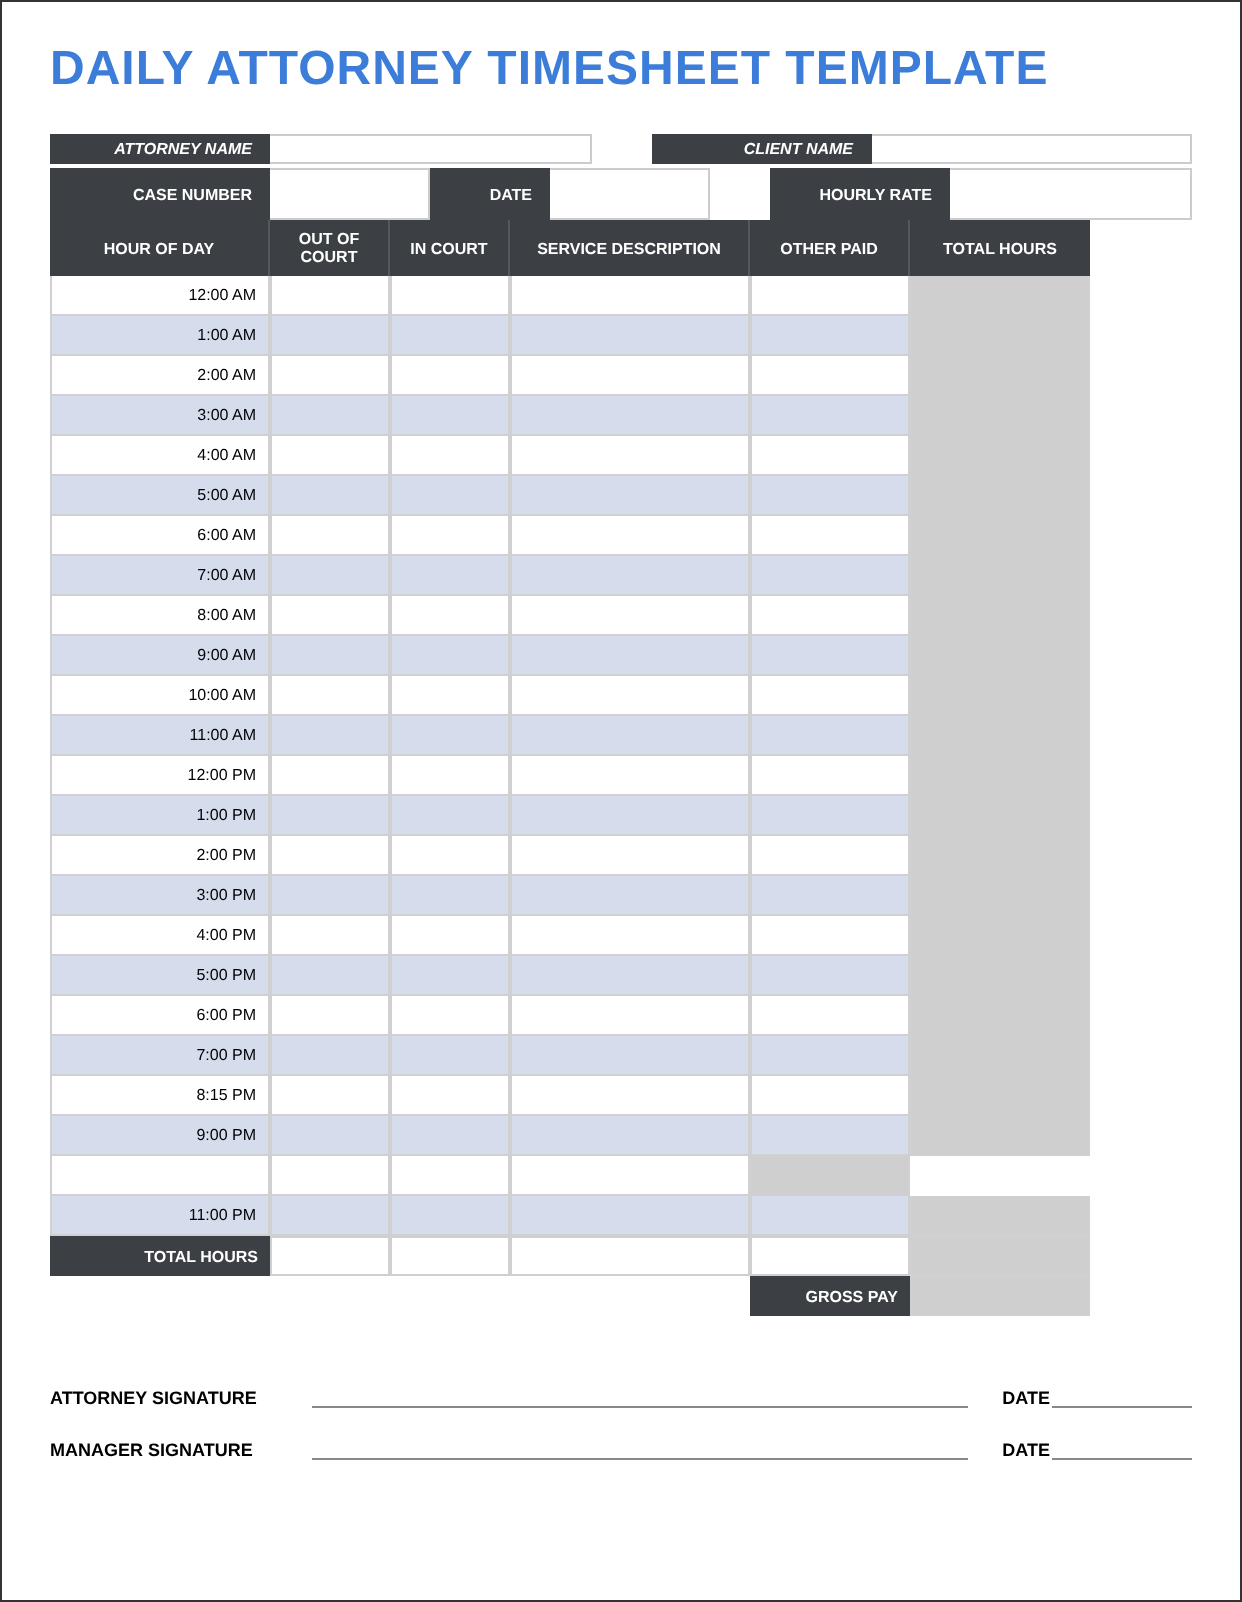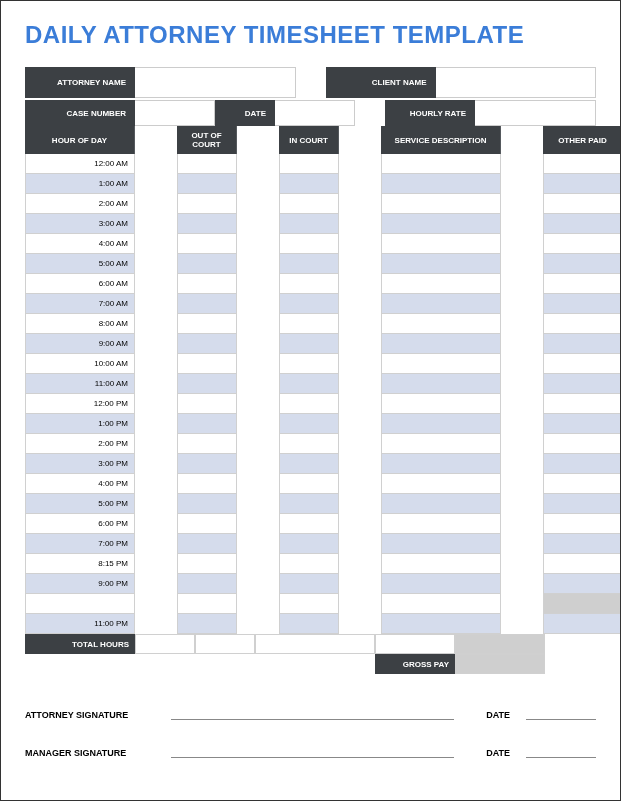--- a/index.html
+++ b/index.html
@@ -16,22 +16,23 @@
   .title {
     font-size: 24px;
     font-weight: 700;
     color: #3b7dd8;
     letter-spacing: 0.5px;
     margin-bottom: 18px;
   }
   .info-row1 {
     display: grid;
     grid-template-columns: 110px 1fr 30px 110px 1fr;
-    height: 31px;
+    height: 15px;
     margin-bottom: 2px;
+    font-style: italic;
   }
   .info-row2 {
     display: grid;
     grid-template-columns: 110px 80px 60px 80px 30px 90px 1fr;
     height: 26px;
   }
   .dark {
     background: #3c4044;
     color: #fff;
     font-weight: 700;
@@ -44,21 +45,20 @@
   }
   .light {
     background: #fff;
     border: 1px solid #ccc;
     border-left: none;
   }
   .gap { background: transparent; }
   .tbl {
     display: grid;
     grid-template-columns: 110px 60px 60px 120px 80px 90px;
-    gap: 42px;
   }
   .th {
     background: #3c4044;
     color: #fff;
     font-weight: 700;
     font-size: 8px;
     text-align: center;
     display: flex;
     align-items: center;
     justify-content: center;
@@ -109,24 +109,24 @@
   }
   .footer-row .ft-blank { height: 20px; background: transparent; }
   .sig-block {
     margin-top: 20px;
     font-size: 9px;
     font-weight: 700;
   }
   .sig-row {
     display: grid;
     grid-template-columns: 130px 1fr 40px 70px;
-    gap: 16px;
+    gap: 1px;
     align-items: flex-end;
     height: 26px;
-    margin-bottom: 12px;
+    margin-bottom: 0;
   }
   .sig-label { text-align: left; }
   .sig-line { border-bottom: 1px solid #888; height: 14px; }
   .sig-date { text-align: right; }
 </style>
 </head>
 <body>
 
 <div class="title">DAILY ATTORNEY TIMESHEET TEMPLATE</div>
 

